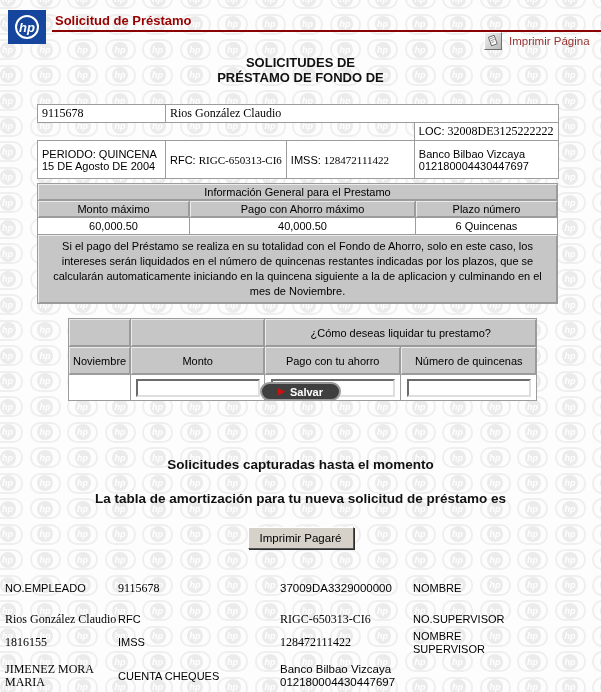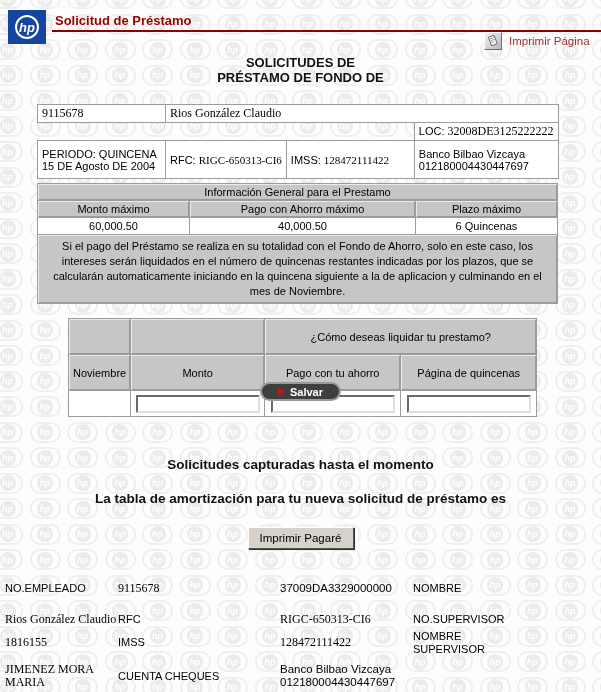--- a/index.html
+++ b/index.html
@@ -46,21 +46,21 @@
 
   #employee-table { left:37px; top:104px; }
   #employee-table td { height:18px; }
   #employee-table .rowtall td { height:38px; }
 
   #info-table { left:37px; top:183px; }
   #info-table td { height:17px; }
   #info-table .note-cell { font-size:11px; line-height:15px; text-align:center; padding:4px 10px; height:auto; }
 
   #loan-form { left:68px; top:318px; }
-  #loan-form td { height:36px; text-align:center; }
+  #loan-form td { height:28px; text-align:center; }
   #loan-form .input-row td { height:26px; }
   #loan-form input { width:124px; height:18px; background:#fff; outline:none; padding:0 2px;
              border-top:2px solid #6b6b6b; border-left:2px solid #6b6b6b;
              border-bottom:2px solid #dedede; border-right:2px solid #dedede;
              font:12px "Liberation Sans",sans-serif; }
 
   #salvar-row { left:0; top:382px; width:601px; display:flex; justify-content:center; }
   #salvar-btn { background:#3f3f3f; color:#fff; border:2px solid #9a9a9a; border-radius:10px;
              height:19px; padding:0 16px; display:flex; align-items:center; gap:5px;
              font:bold 11px "Liberation Sans",sans-serif; cursor:pointer; }
@@ -628,21 +628,21 @@
     </table>
 
   <table class="layer bordered" id="info-table">
     <tbody>
         <tr>
       <td colspan="3" class="gray center" style="width:520px">Información General para el Prestamo</td>
     </tr>
     <tr>
       <td class="gray center" style="width:152px">Monto máximo</td>
       <td class="gray center" style="width:226px">Pago con Ahorro máximo</td>
-      <td class="gray center" style="width:142px">Plazo máximo</td>
+      <td class="gray center" style="width:142px">Plazo número</td>
     </tr>
     <tr>
       <td class="center">60,000.50</td>
       <td class="center">40,000.50</td>
       <td class="center">6 Quincenas</td>
     </tr>
     <tr>
       <td colspan="3" class="gray note-cell">Si el pago del Préstamo se realiza en su totalidad con el Fondo de Ahorro, solo en este caso, los intereses serán liquidados en el número de quincenas restantes indicadas por los plazos, que se calcularán automaticamente iniciando en la quincena siguiente a la de aplicacion y culminando en el mes de Noviembre.</td>
     </tr>
   </tbody>
@@ -652,21 +652,21 @@
     <tbody>
         <tr>
       <td class="gray" style="width:52px"></td>
       <td class="gray" style="width:134px"></td>
       <td colspan="2" class="gray" style="width:272px">¿Cómo deseas liquidar tu prestamo?</td>
     </tr>
     <tr>
       <td class="gray">Noviembre</td>
       <td class="gray">Monto</td>
       <td class="gray" style="width:136px">Pago con tu ahorro</td>
-      <td class="gray" style="width:136px">Página de quincenas</td>
+      <td class="gray" style="width:136px">Número de quincenas</td>
     </tr>
     <tr class="input-row">
       <td></td>
       <td><input type="text" value="" style=""></td>
       <td><input type="text" value="" style=""></td>
       <td><input type="text" value="" style=""></td>
     </tr>
   </tbody>
     </table>
 

